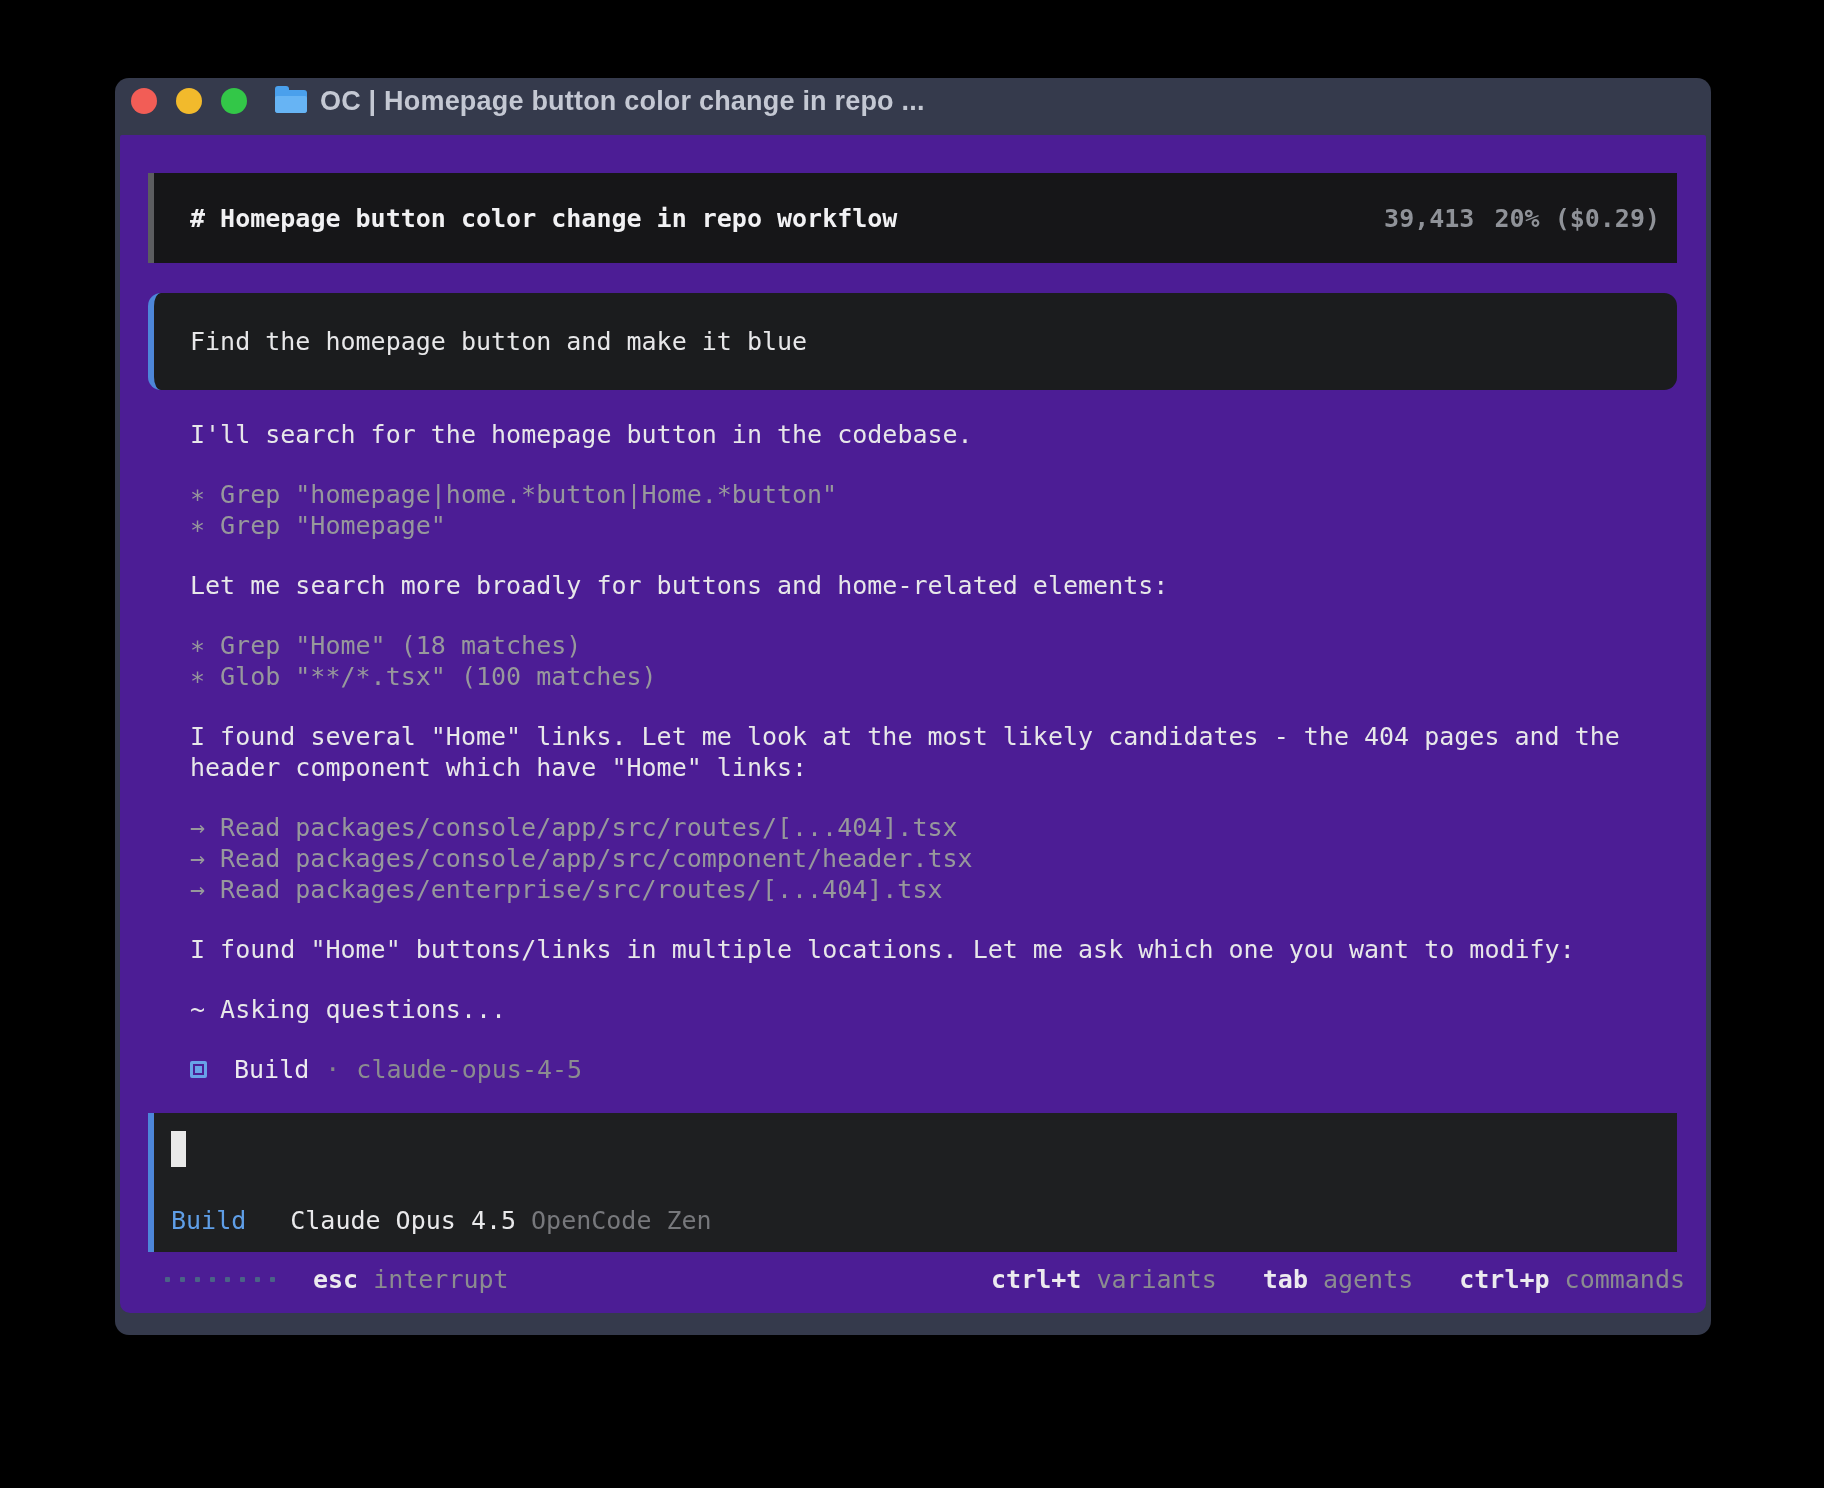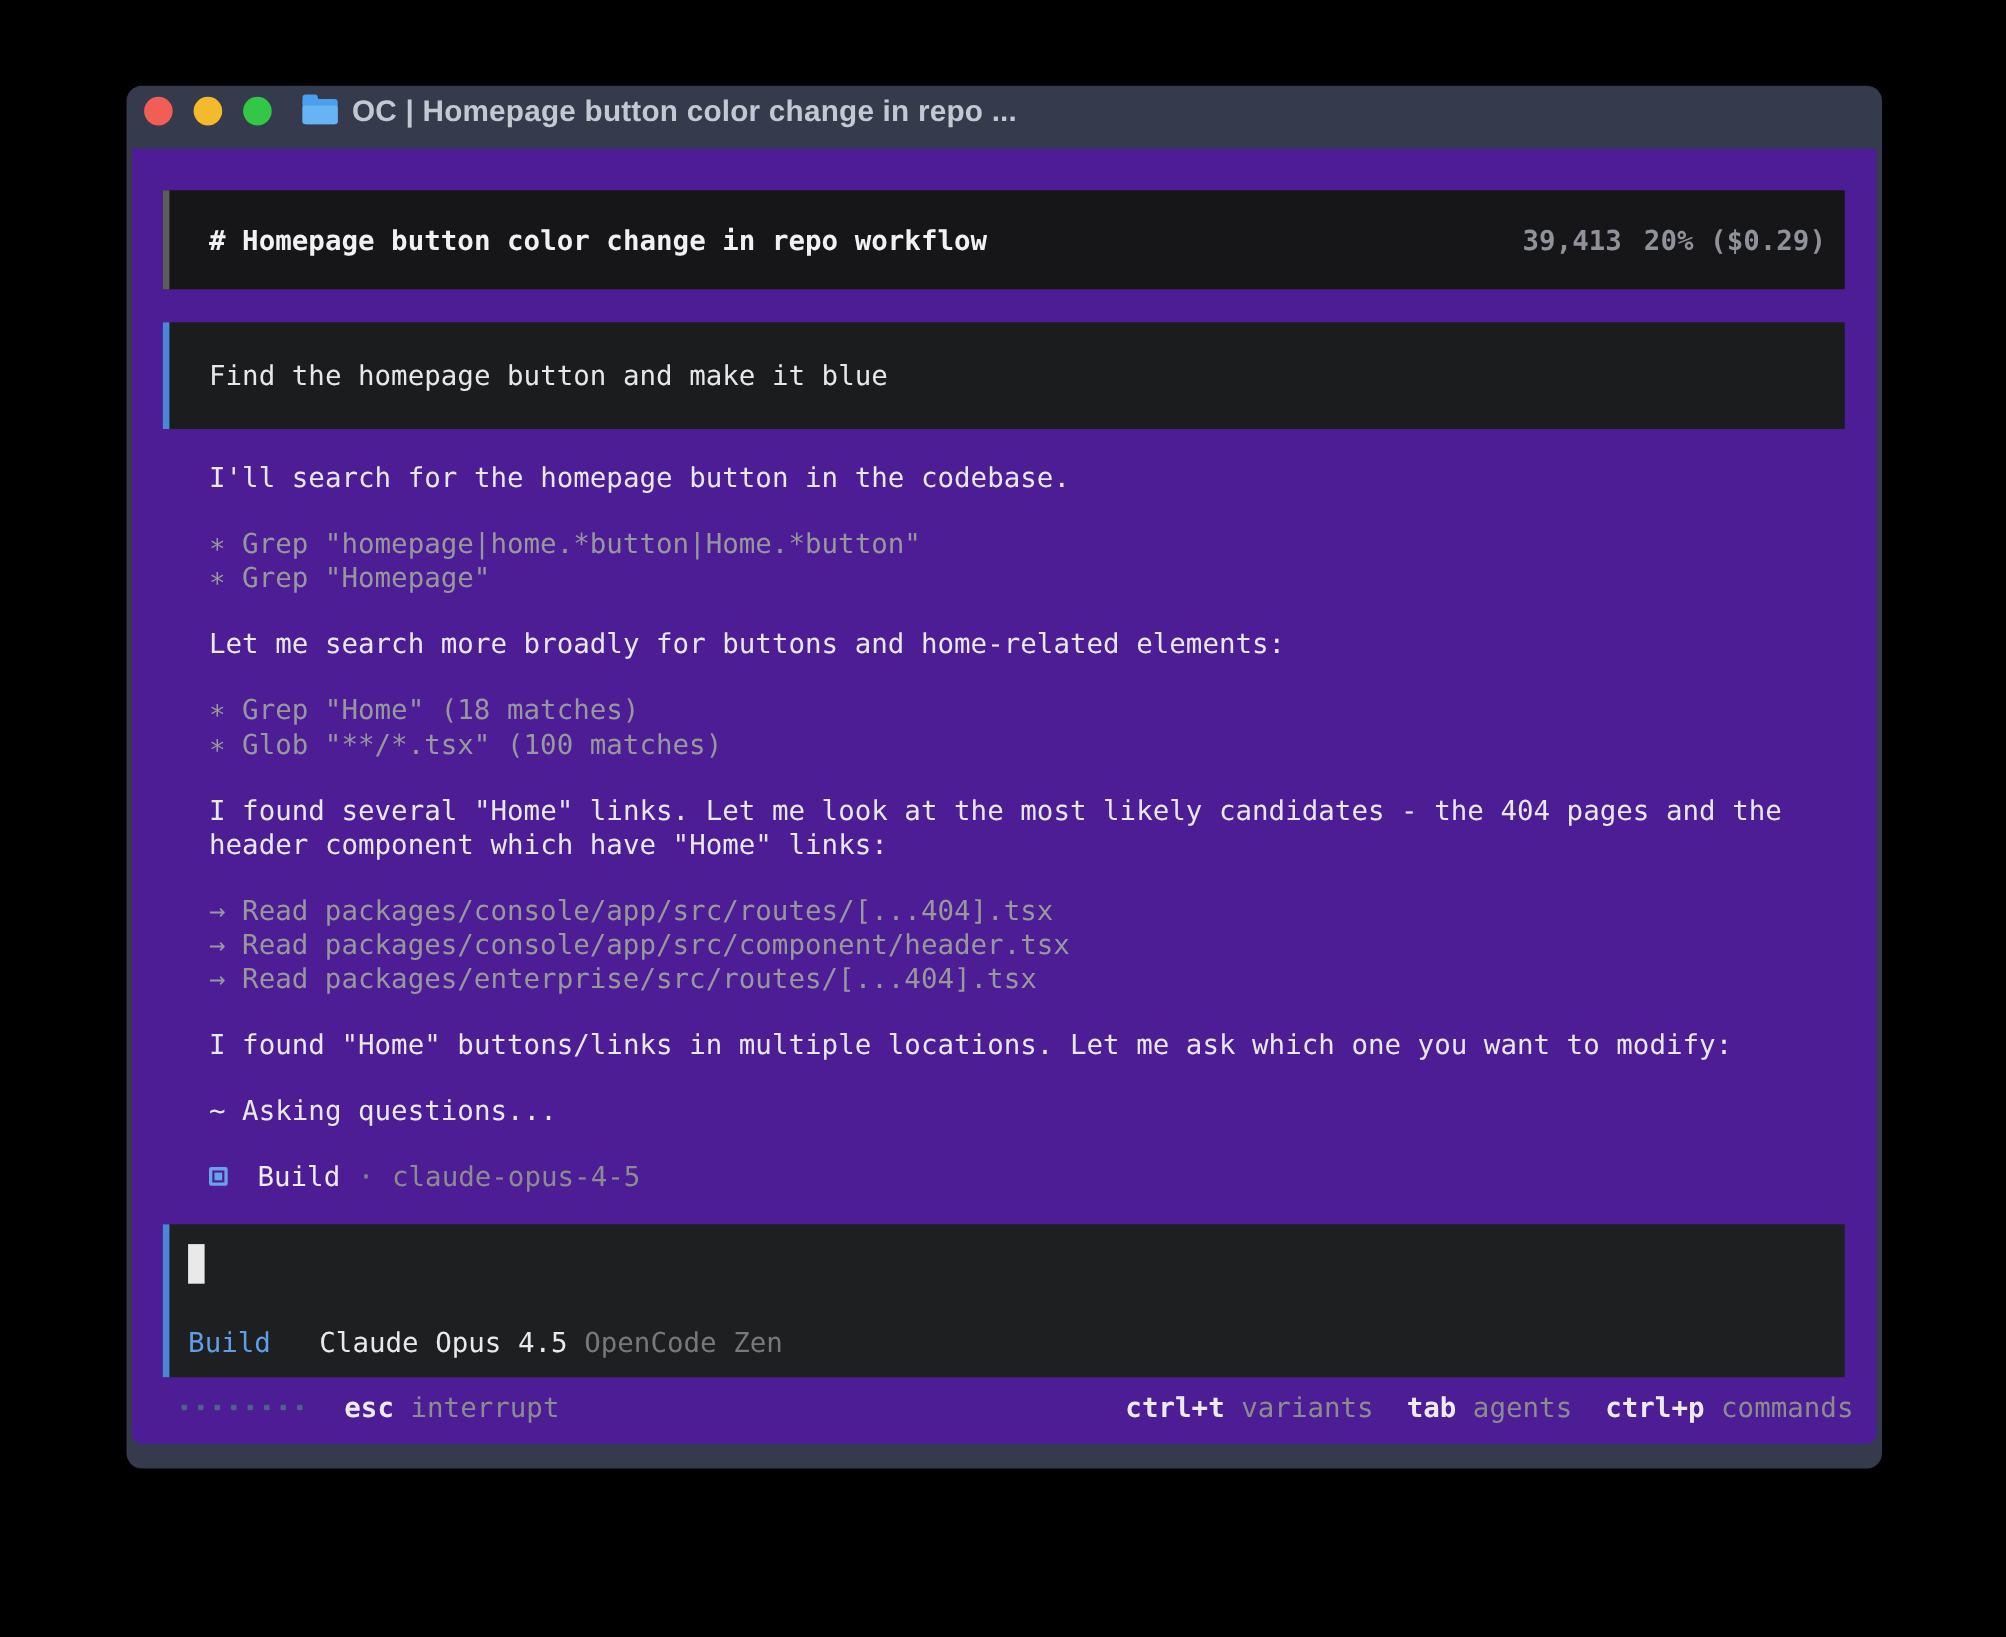--- a/index.html
+++ b/index.html
@@ -32,21 +32,21 @@
              font-size:25px; line-height:31px; color:#e7e7e9; overflow:hidden; }
 
   .block { margin-left:28px; width:1529px; border-left:6px solid; }
   .header-block { margin-top:38px; height:90px; background:#161618; border-color:#5c5d60;
                   display:flex; align-items:center; justify-content:space-between;
                   padding:0 17px 0 36px; }
   .header-title { font-weight:bold; color:#f1f1f3; }
   .header-stats { color:#8f9298; display:flex; gap:20px;font-weight:bold; }
 
   .quote-block { margin-top:30px; height:97px; background:#1b1c1e; border-color:#4d86d9;
-                 display:flex; align-items:center; padding:0 36px; color:#e7e7e9; }
+                 display:flex; align-items:center; padding:0 36px; color:#e7e7e9;border-radius:13px; }
 
   .msg { margin:29px 0 0 70px; width:1482px; color:#e7e7e9; }
   .toolgroup { margin:29px 0 0 70px; width:1482px; color:#97989c; }
   .toolline { height:31px; display:flex; }
   .toolline .glyph { margin-right:15px; }
 
   .agent-line { margin:29px 0 0 70px; display:flex; align-items:center; height:31px; }
   .agent-icon { width:17px; height:17px; border:3px solid #68a2e8; border-radius:2px;
                 margin-right:27px; display:flex; align-items:center; justify-content:center; }
   .agent-icon .fill { width:7px; height:7px; background:#68a2e8; }
@@ -62,21 +62,21 @@
   .mode-agent { color:#5f9ee7; }
   .mode-model { color:#e9e9eb; margin-left:44px; }
   .mode-provider { color:#77787c; margin-left:15px; }
 
   .statusbar { margin:12px 21px 0 45px; height:31px; display:flex; align-items:center; }
   .spinner { display:flex; gap:10px; margin-right:38px; }
   .spinner .dot { width:5px; height:5px; border-radius:1px; background:#4a6387; }
   .key { font-weight:bold; color:#eceaef; }
   .keylabel { color:#8b8c90; margin-left:15px; }
   .esc-group { display:flex; align-items:center; }
-  .hints { margin-left:auto; display:flex; gap:30px; }
+  .hints { margin-left:auto; display:flex; gap:46px; }
   .hint { display:flex; align-items:center; }
 </style>
 </head>
 <body>
 
 <div class="window">
 
   <div class="titlebar">
     <div class="lights">
       <div class="light red"></div>

